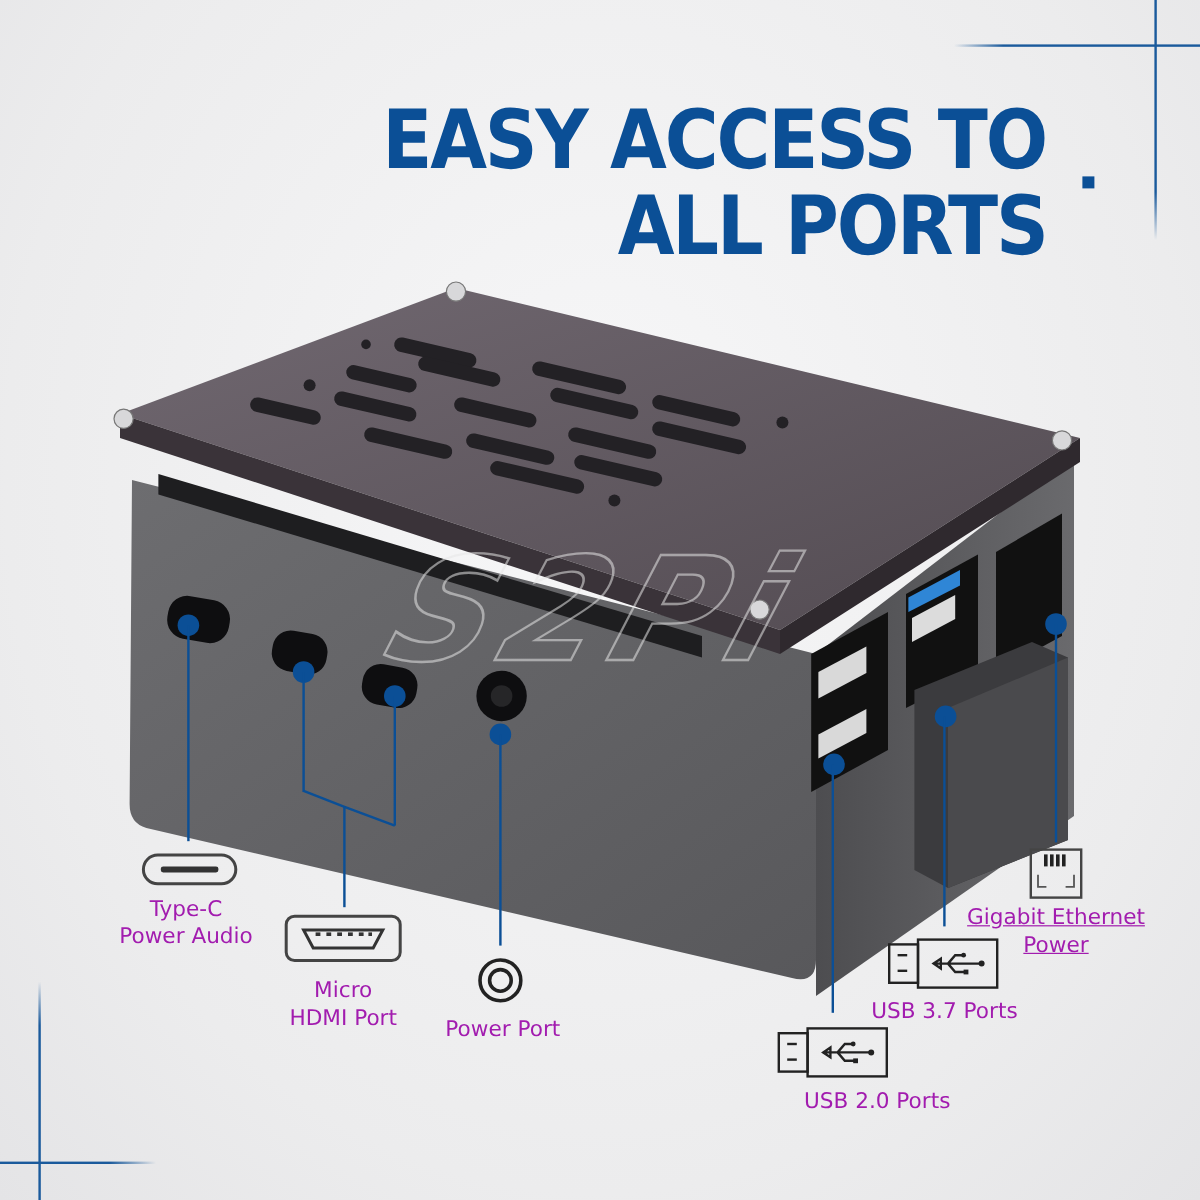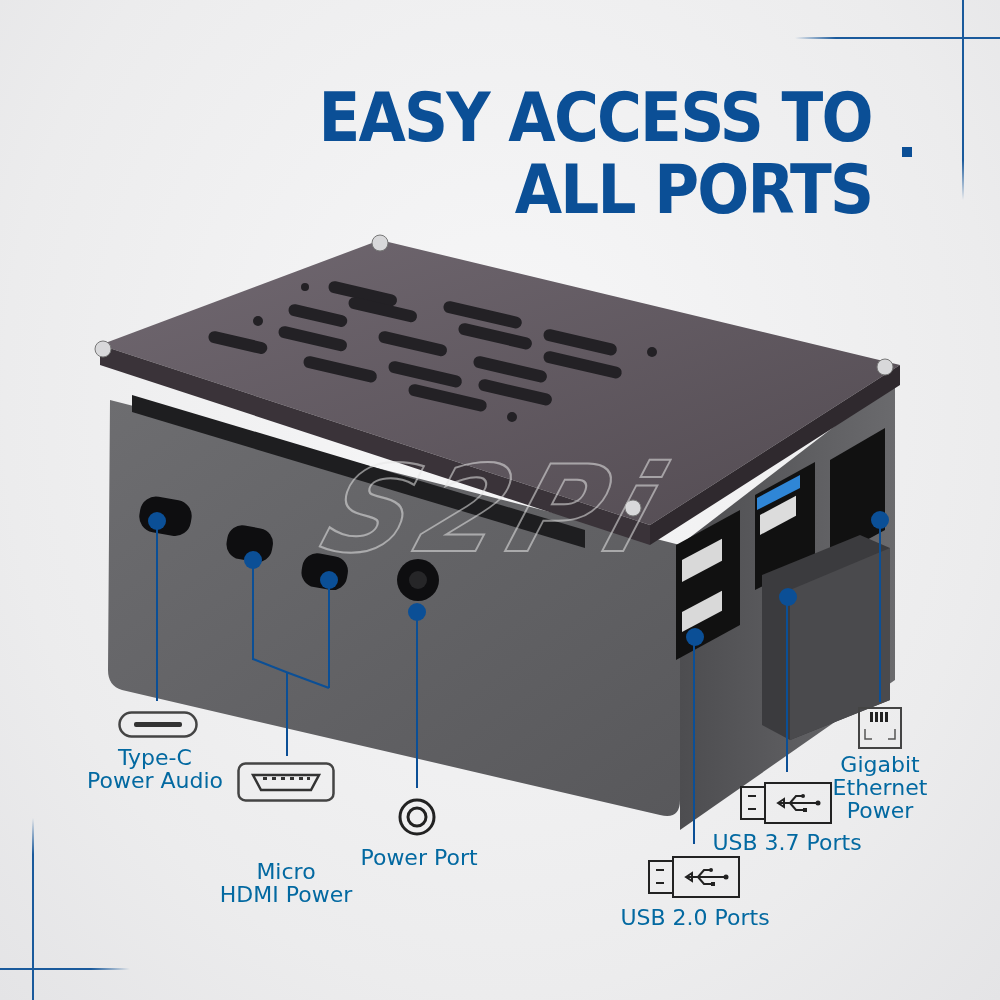--- a/index.html
+++ b/index.html
@@ -3,21 +3,21 @@
 <meta charset="utf-8">
 <style>
   html,body{margin:0;padding:0;}
   body{width:1000px;height:1000px;position:relative;overflow:hidden;
        background:#eeeeef;font-family:"Liberation Sans",sans-serif;}
   .bg{position:absolute;inset:0;background:radial-gradient(ellipse at 50% 40%,#f7f7f8 0%,#ececed 70%,#e4e4e6 100%);}
   .deco-line{position:absolute;background:#1a5a9c;}
   .title{position:absolute;font-family:"DejaVu Sans",sans-serif;font-weight:bold;color:#0b4f96;
          letter-spacing:-2px;font-size:68px;line-height:1;transform:scaleX(0.9);transform-origin:right top;}
   .title-dot{position:absolute;left:902px;width:10px;height:10px;background:#0b4f96;top:147px;}
-  .label{position:absolute;color:#0369a1;font-family:"DejaVu Sans",sans-serif;font-size:22px;
+  .label{position:absolute;color:#a21caf;font-family:"DejaVu Sans",sans-serif;font-size:18px;
          text-align:center;line-height:23px;}
   .leader{position:absolute;background:#0b4f96;}
   .dot{position:absolute;width:18px;height:18px;border-radius:50%;background:#0b4f96;}
   svg{position:absolute;overflow:visible;}
   .watermark{position:absolute;left:330px;top:440px;font-family:"DejaVu Sans",sans-serif;font-style:italic;
              font-weight:bold;font-size:120px;color:transparent;-webkit-text-stroke:2px rgba(230,230,230,0.55);
              letter-spacing:8px;transform:skewX(-18deg);}
 </style>
 </head>
 <body>
@@ -182,23 +182,23 @@
       <rect x="22" y="5" width="3" height="10"></rect>
       <rect x="27" y="5" width="3" height="10"></rect>
     </g>
   <path d="M7 22 V32 H14 M37 22 V32 H30" fill="none" stroke="#555" stroke-width="1.5"></path>
 </svg>
 
 <div class="label" style="left:70px;top:746px;width:170px;">
   <div>Type-C</div>
   <div>Power Audio</div>
 </div>
-<div class="label" style="left:200px;top:814px;width:172px;margin-top:46px;">
+<div class="label" style="left:200px;top:814px;width:172px;">
   <div>Micro</div>
-  <div>HDMI Power</div>
+  <div>HDMI Port</div>
 </div>
 <div class="label" style="left:340px;top:846px;width:158px;">Power Port</div>
-<div class="label" style="left:620px;top:906px;width:150px;">USB 2.0 Ports</div>
+<div class="label" style="left:656px;top:906px;width:150px;">USB 2.0 Ports</div>
 <div class="label" style="left:712px;top:831px;width:150px;">USB 3.7 Ports</div>
-<div class="label" style="left:795px;top:753px;width:170px;">
+<div class="label" style="left:795px;top:753px;width:170px;text-decoration:underline;">
   <div>Gigabit Ethernet</div>
   <div>Power</div>
 </div>
 
 </body></html>

